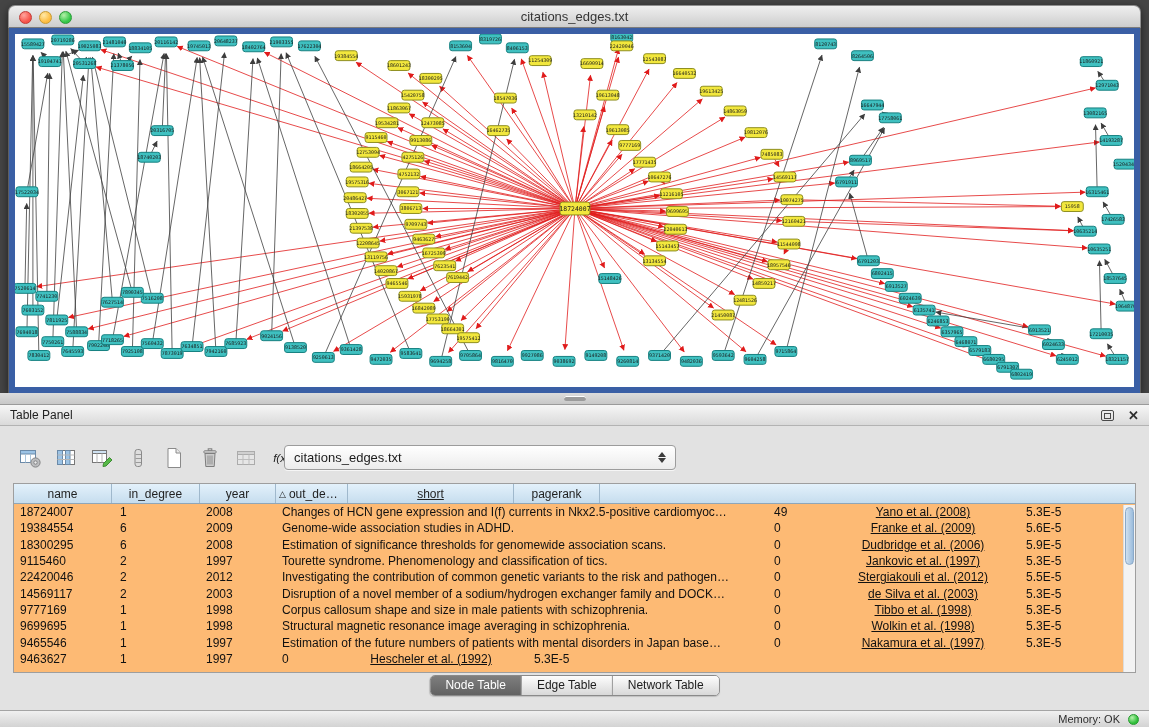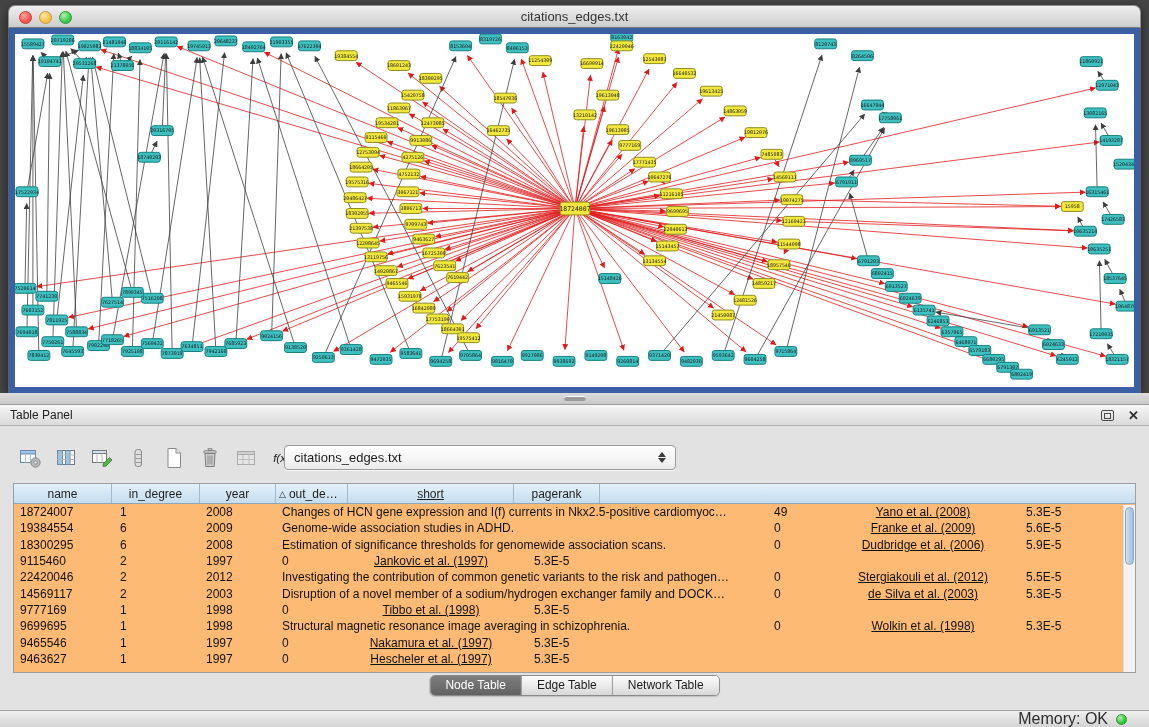--- a/index.html
+++ b/index.html
@@ -58,21 +58,21 @@
   .hcell.col0,.hcell.col1,.hcell.col2,.hcell.col3,.hcell.col5,.hcell.col6 { padding-left:0; text-align:center; }
   .vscroll { position:absolute; top:21px; right:0; width:12px; bottom:0; background:#f3f3f3; border-left:1px solid #dcdcdc; }
   .vthumb { position:absolute; top:2px; left:1px; width:9px; height:58px; border-radius:5px; background:linear-gradient(90deg,#cfe0f0,#9bbcdc); border:1px solid #8aa9c9; }
 
   .tabs { position:absolute; top:270px; left:50%; transform:translateX(-50%); display:flex; height:21px; border:1px solid #8a8a8a; border-radius:5px; overflow:hidden; box-shadow:0 1px 1px rgba(0,0,0,.15); }
   .tab { padding:0 15px; line-height:19px; font-size:12px; color:#1d1d1d; background:linear-gradient(#fdfdfd,#d8d8d8); border-left:1px solid #9a9a9a; white-space:nowrap; }
   .tab:first-child { border-left:none; }
   .tab.active { background:linear-gradient(#7e7e7e,#626262); color:#fff; }
 
   
-  .statusbar { position:absolute; top:710px; left:0; width:1149px; height:17px; background:linear-gradient(#f0f0f0,#d3d3d3); border-top:1px solid #a4a4a4; display:flex; align-items:center; justify-content:flex-end; gap:8px; padding-right:22px; font-size:16px; color:#2d2d2d; }
+  .statusbar { position:absolute; top:710px; left:0; width:1149px; height:17px; background:linear-gradient(#f0f0f0,#d3d3d3); border-top:1px solid #a4a4a4; display:flex; align-items:center; justify-content:flex-end; gap:8px; padding-right:10px; font-size:11px; color:#2d2d2d; }
   .memdot { width:11px; height:11px; border-radius:50%; background:radial-gradient(circle at 35% 30%, #b7f2ac, #2fbf3a 65%); border:1px solid #259a2e; }
 </style>
 </head>
 <body>
 
 <div class="desktop-top"></div>
 
 <div class="graph-window">
   <div class="titlebar">
     <div class="lights">
@@ -1052,20 +1052,21 @@
           <div class="tcell col2">2008</div>
           <div class="tcell col3">Estimation of significance thresholds for genomewide association scans.</div>
           <div class="tcell col4">0</div>
           <div class="tcell col5">Dudbridge et al. (2006)</div>
           <div class="tcell col6">5.9E-5</div>
         </div>
         <div class="trow">
           <div class="tcell col0">9115460</div>
           <div class="tcell col1">2</div>
           <div class="tcell col2">1997</div>
+          <div class="tcell col3">Tourette syndrome. Phenomenology and classification of tics.</div>
           <div class="tcell col4">0</div>
           <div class="tcell col5">Jankovic et al. (1997)</div>
           <div class="tcell col6">5.3E-5</div>
         </div>
         <div class="trow">
           <div class="tcell col0">22420046</div>
           <div class="tcell col1">2</div>
           <div class="tcell col2">2012</div>
           <div class="tcell col3">Investigating the contribution of common genetic variants to the risk and pathogen…</div>
           <div class="tcell col4">0</div>
@@ -1078,47 +1079,49 @@
           <div class="tcell col2">2003</div>
           <div class="tcell col3">Disruption of a novel member of a sodium/hydrogen exchanger family and DOCK…</div>
           <div class="tcell col4">0</div>
           <div class="tcell col5">de Silva et al. (2003)</div>
           <div class="tcell col6">5.3E-5</div>
         </div>
         <div class="trow">
           <div class="tcell col0">9777169</div>
           <div class="tcell col1">1</div>
           <div class="tcell col2">1998</div>
+          <div class="tcell col3">Corpus callosum shape and size in male patients with schizophrenia.</div>
           <div class="tcell col4">0</div>
           <div class="tcell col5">Tibbo et al. (1998)</div>
           <div class="tcell col6">5.3E-5</div>
         </div>
         <div class="trow">
           <div class="tcell col0">9699695</div>
           <div class="tcell col1">1</div>
           <div class="tcell col2">1998</div>
           <div class="tcell col3">Structural magnetic resonance image averaging in schizophrenia.</div>
           <div class="tcell col4">0</div>
           <div class="tcell col5">Wolkin et al. (1998)</div>
           <div class="tcell col6">5.3E-5</div>
         </div>
         <div class="trow">
           <div class="tcell col0">9465546</div>
           <div class="tcell col1">1</div>
           <div class="tcell col2">1997</div>
+          <div class="tcell col3">Estimation of the future numbers of patients with mental disorders in Japan base…</div>
           <div class="tcell col4">0</div>
           <div class="tcell col5">Nakamura et al. (1997)</div>
           <div class="tcell col6">5.3E-5</div>
         </div>
         <div class="trow">
           <div class="tcell col0">9463627</div>
           <div class="tcell col1">1</div>
           <div class="tcell col2">1997</div>
           <div class="tcell col4">0</div>
-          <div class="tcell col5">Hescheler et al. (1997)</div>
+          <div class="tcell col5">Hescheler et al. (1992)</div>
           <div class="tcell col6">5.3E-5</div>
         </div>
       </div>
     <div class="vscroll">
         <div class="vthumb"></div>
       </div>
   </div>
 
   <div class="tabs" id="tabs">
       <div class="tab active">Node Table</div>

